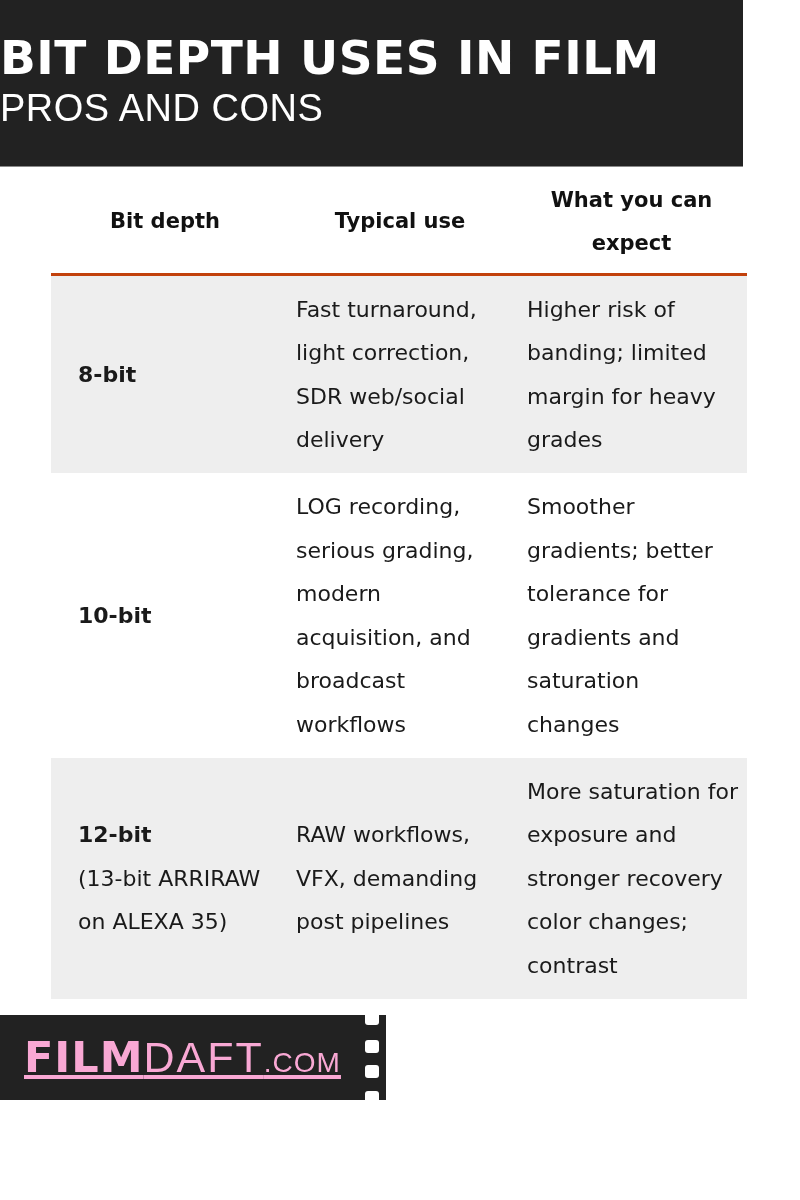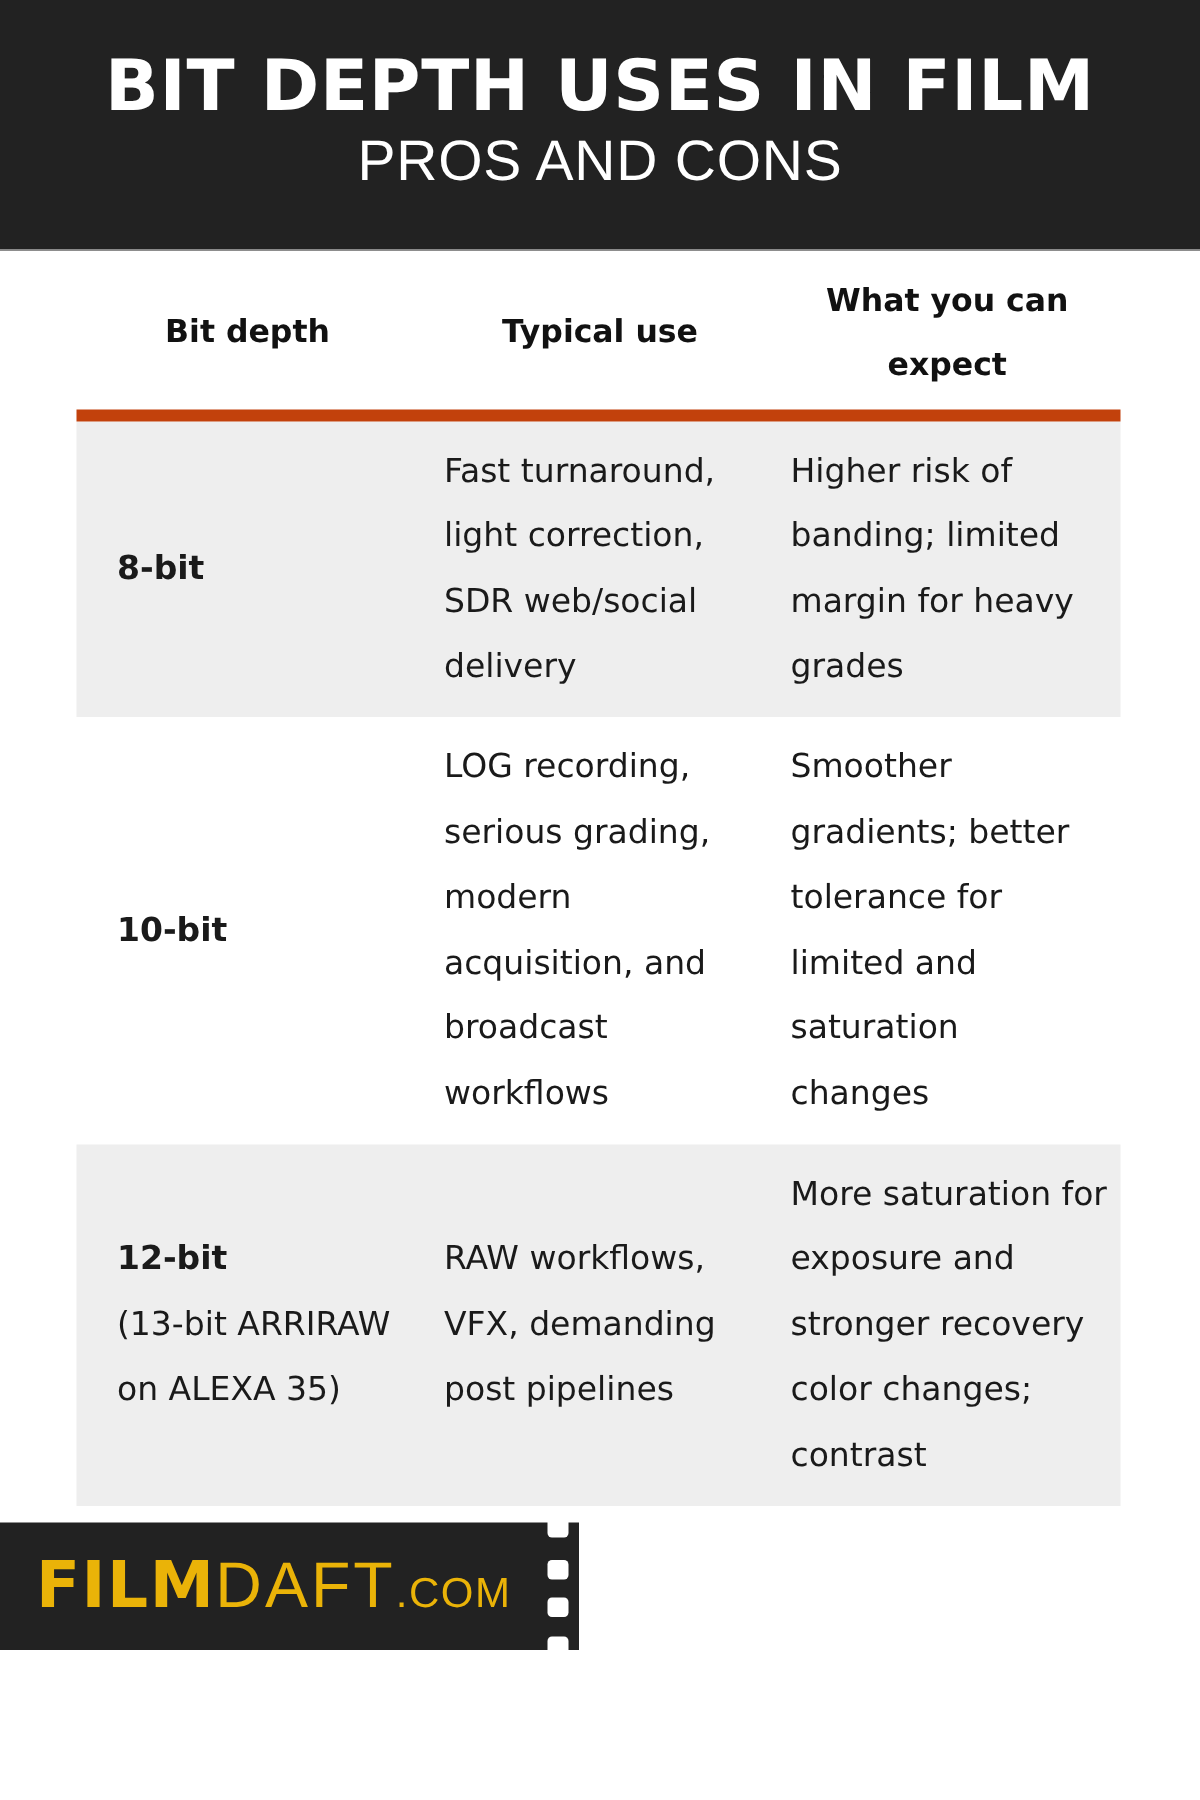--- a/index.html
+++ b/index.html
@@ -11,24 +11,24 @@
       width: 800px;
       height: 1200px;
       position: relative;
       overflow: hidden;
       font-family: "DejaVu Sans", sans-serif;
       color: #111111;
     }
     .hero {
       position: absolute;
       left: 0; top: 0;
-      width: 800px; height: 166px;
+      width: 743px; height: 166px;
       background: #222222;
       border-bottom: 1px solid #8a8a8a;
-      text-align: center;
+      text-align: left;
       color: #ffffff;
     }
     .hero-title {
       position: absolute;
       left: 0; right: 0; top: 30px;
       font-family: "DejaVu Sans", sans-serif;
       font-weight: bold;
       font-size: 47px;
       letter-spacing: 0.5px;
       line-height: 56px;
@@ -45,21 +45,21 @@
 
     .table {
       position: absolute;
       left: 51px; top: 170px;
       width: 696px;
       font-family: "DejaVu Sans", sans-serif;
     }
     .thead {
       position: relative;
       height: 103px;
-      border-bottom: 8px solid #c2410c;
+      border-bottom: 3px solid #c2410c;
       display: flex;
     }
     .th {
       font-weight: bold;
       font-size: 21px;
       line-height: 43px;
       display: flex;
       align-items: center;
       justify-content: center;
       text-align: center;
@@ -94,26 +94,27 @@
 
     .logo {
       position: absolute;
       left: 0; top: 1015px;
       width: 386px; height: 85px;
       background: #222222;
     }
     .logo-text {
       position: absolute;
       left: 24px; top: 16px;
-      color: #eab308;
+      color: #f9a8d4;
       font-family: "DejaVu Sans", sans-serif;
       font-size: 43px;
       line-height: 52px;
       white-space: nowrap;
       letter-spacing: 1px;
+      text-decoration: underline;
     }
     .logo-text .b { font-weight: bold; }
     .logo-text .l { font-weight: normal; font-family: "Liberation Sans", sans-serif; letter-spacing: 2px; }
     .logo-text .dom { font-family: "Liberation Sans", sans-serif; font-size: 28px; letter-spacing: 1px; }
     .perf-strip {
       position: absolute;
       right: 0; top: 0;
       width: 23px; height: 85px;
       background: transparent;
     }
@@ -172,21 +173,21 @@
       <span class="line">serious grading,</span>
       <span class="line">modern</span>
       <span class="line">acquisition, and</span>
       <span class="line">broadcast</span>
       <span class="line">workflows</span>
     </div>
     <div class="td col3">
       <span class="line">Smoother</span>
       <span class="line">gradients; better</span>
       <span class="line">tolerance for</span>
-      <span class="line">limited and</span>
+      <span class="line">gradients and</span>
       <span class="line">saturation</span>
       <span class="line">changes</span>
     </div>
   </div>
 
   <div class="tr grey row3">
     <div class="td col1">
       <span class="bold">12-bit</span>
       <span class="line">(13-bit ARRIRAW</span>
       <span class="line">on ALEXA 35)</span>

